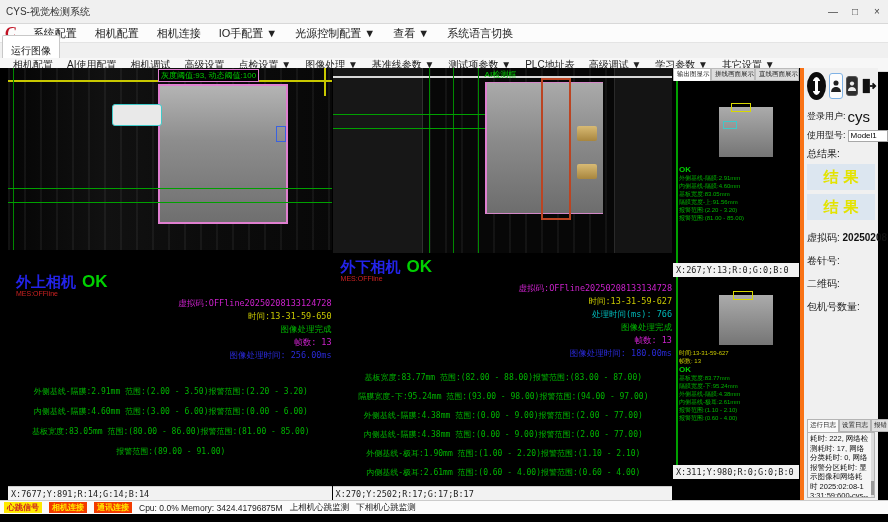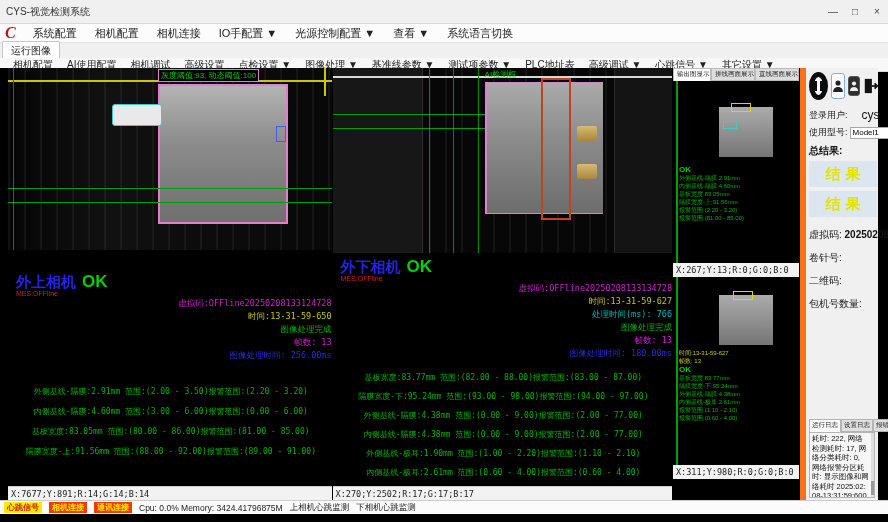--- a/index.html
+++ b/index.html
@@ -16,21 +16,21 @@
   
   .menubar { height:19px; background:#fcfcfc; display:flex; align-items:center;
              border-bottom:1px solid #e4e4e4; }
   .logo { color:#c11224; font-family:"Liberation Serif", serif; font-style:italic;
           font-weight:bold; font-size:16px; padding:0 8px 0 5px; line-height:16px; }
   .menu-item { font-size:11px; color:#222; padding:0 9px; }
 
   
   .tabrow { height:15px; background:#f0f0f0; display:flex; align-items:flex-end; padding-left:2px; }
   .tab { font-size:10px; color:#222; background:#fff; border:1px solid #c8c8c8; border-bottom:none;
-         padding:2px 8px 0 8px; border-radius:2px 2px 0 0; }
+         padding:8px 8px 0 8px; border-radius:2px 2px 0 0; }
 
   
   .toolbar { height:14px; background:#f7f7f7; border-bottom:1px solid #dcdcdc; display:flex;
              align-items:center; padding-left:6px; }
   .tool-item { font-size:10px; color:#222; padding:0 7px; white-space:nowrap; }
 
   
   .main { position:absolute; top:68px; left:0; right:10px; height:432px; background:#000;
           display:flex; padding-left:8px; gap:1px; }
 
@@ -104,37 +104,37 @@
   .mini-cyan { position:absolute; border:1px solid #3fc9c9; }
   .mini-text { position:absolute; left:6px; right:2px; }
   .mini-ok { color:#00d000; font-weight:bold; font-size:8px; line-height:9px; }
   .mini-line { color:#00b400; font-size:6px; line-height:8px; white-space:nowrap; overflow:hidden; }
   .mini-line.warn { color:#c8c800; }
   .mini-coord { height:14px; background:#f2f2f2; color:#222; font-size:8.5px; line-height:14px;
                 padding-left:3px; font-family:"DejaVu Sans Mono", monospace; }
 
   
   .sidebar { width:78px; background:#f0f0f0; display:flex; flex-direction:column;
-             padding:4px 3px 2px 3px; border-left:6px solid #f97316; }
+             padding:4px 3px 2px 3px; border-left:4px solid #f97316; }
   .btn-row { display:flex; align-items:center; gap:3px; margin-bottom:6px; }
   .btn-pause { width:28px; height:28px; border:5px solid #0c0c0c; border-radius:50%;
     background:#fff; display:flex; align-items:center; justify-content:center; gap:3px; }
   .pause-bar { width:3px; height:10px; background:#0c0c0c; }
   .btn-user { width:18px; height:26px; background:#fdfdfd; border:1px solid #7fb2e5;
     border-radius:3px; display:flex; align-items:center; justify-content:center; }
   .btn-user2 { width:16px; height:20px; background:#2e2e2e; border:1px solid #555;
     border-radius:3px; display:flex; align-items:center; justify-content:center; align-self:center; }
   .btn-exit { width:18px; height:24px; display:flex; align-items:center; justify-content:center; }
 
   .sb-row { display:flex; align-items:center; font-size:9px; color:#222; margin:2px 0; }
   .sb-label { white-space:nowrap; }
-  .sb-value { margin-left:14px; font-size:12px; color:#111; }
+  .sb-value { margin-left:2px; font-size:15px; color:#111; }
   .sb-input { width:40px; height:12px; font-size:8px; border:1px solid #a8a8a8; background:#fff;
               padding:0 2px; margin-left:2px; font-family:"Liberation Sans", sans-serif;}
-  .sb-section { font-size:10px; color:#111; margin:3px 0 1px 0; font-weight:bold; }
+  .sb-section { font-size:10px; color:#111; margin:3px 0 1px 0; font-weight:normal; }
   .result-box { width:68px; height:26px; margin:2px auto; background:#dce6f0;
     color:#e3e300; font-weight:bold; font-size:15px; letter-spacing:5px; text-indent:5px;
     display:flex; align-items:center; justify-content:center; }
   .sb-info { font-size:10px; color:#222; margin-top:9px; white-space:nowrap; }
   .sb-bold { font-weight:bold; color:#111; }
   .sb-spacer { flex:1; }
 
   .log-tabs { display:flex; }
   .log-tab { font-size:6.5px; color:#222; padding:1px 2px; background:#e0e0e0;
              border:1px solid #b4b4b4; white-space:nowrap; }
@@ -184,21 +184,21 @@
     <span class="tool-item">相机配置</span>
     <span class="tool-item">AI使用配置</span>
     <span class="tool-item">相机调试</span>
     <span class="tool-item">高级设置</span>
     <span class="tool-item">点检设置 ▼</span>
     <span class="tool-item">图像处理 ▼</span>
     <span class="tool-item">基准线参数 ▼</span>
     <span class="tool-item">测试项参数 ▼</span>
     <span class="tool-item">PLC地址表</span>
     <span class="tool-item">高级调试 ▼</span>
-    <span class="tool-item">心跳信号 ▼</span>
+    <span class="tool-item">学习参数 ▼</span>
     <span class="tool-item">其它设置 ▼</span>
   </div>
 
   <div class="main">
 
     <div class="campanel cam-left">
       <div class="img-area img-left">
         <div class="ov yline-h"></div>
         <div class="ov yline-v"></div>
         <div class="ov gvline" style="left:5px;"></div>
@@ -227,21 +227,20 @@
           </div>
           <div class="m-row">
             <span>内侧基线-隔膜:4.60mm 范围:(3.00 - 6.00)</span>
             <span>报警范围:(0.00 - 6.00)</span>
           </div>
           <div class="m-row">
             <span>基板宽度:83.05mm 范围:(80.00 - 86.00)</span>
             <span>报警范围:(81.00 - 85.00)</span>
           </div>
           <div class="m-row">
-            <span>隔膜宽度-上:91.56mm 范围:(88.00 - 92.00)</span>
             <span>报警范围:(89.00 - 91.00)</span>
           </div>
         </div>
       </div>
       <div class="coord-bar">X:7677;Y:891;R:14;G:14;B:14</div>
     </div>
 
     <div class="campanel cam-mid">
       <div class="img-area img-mid">
         <div class="ov mid-left-struct"></div>

